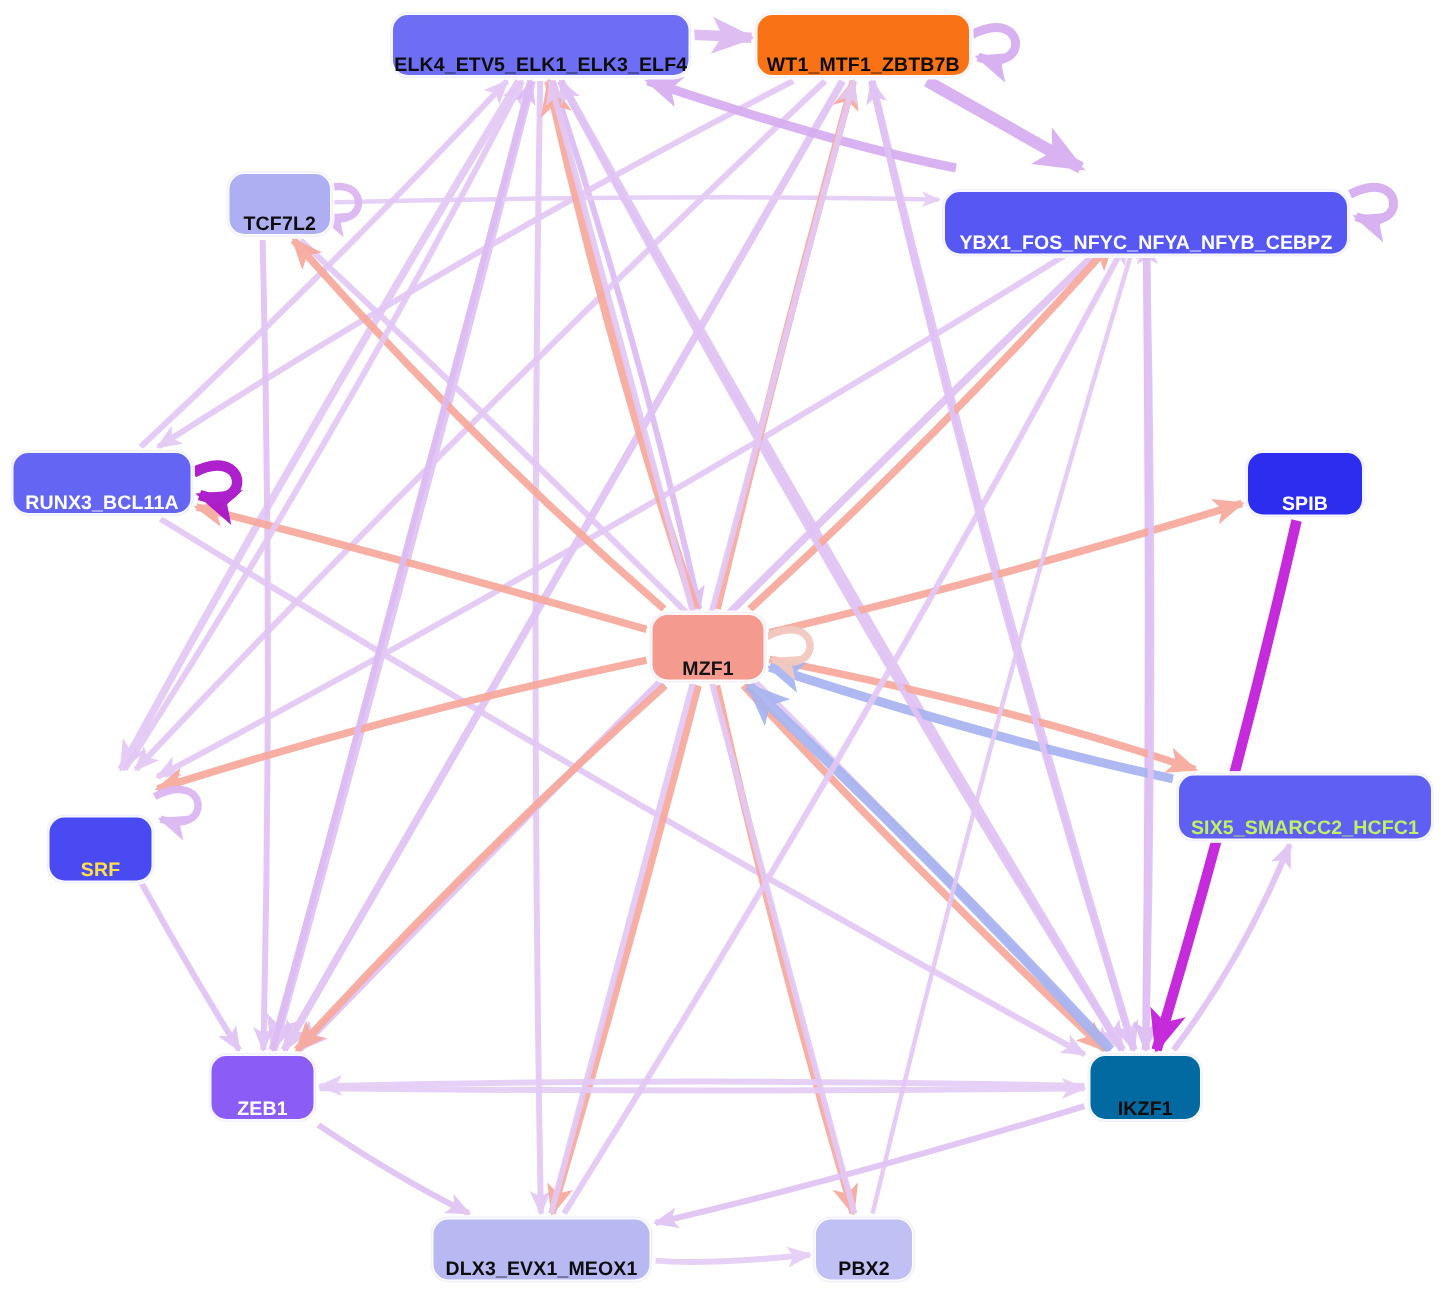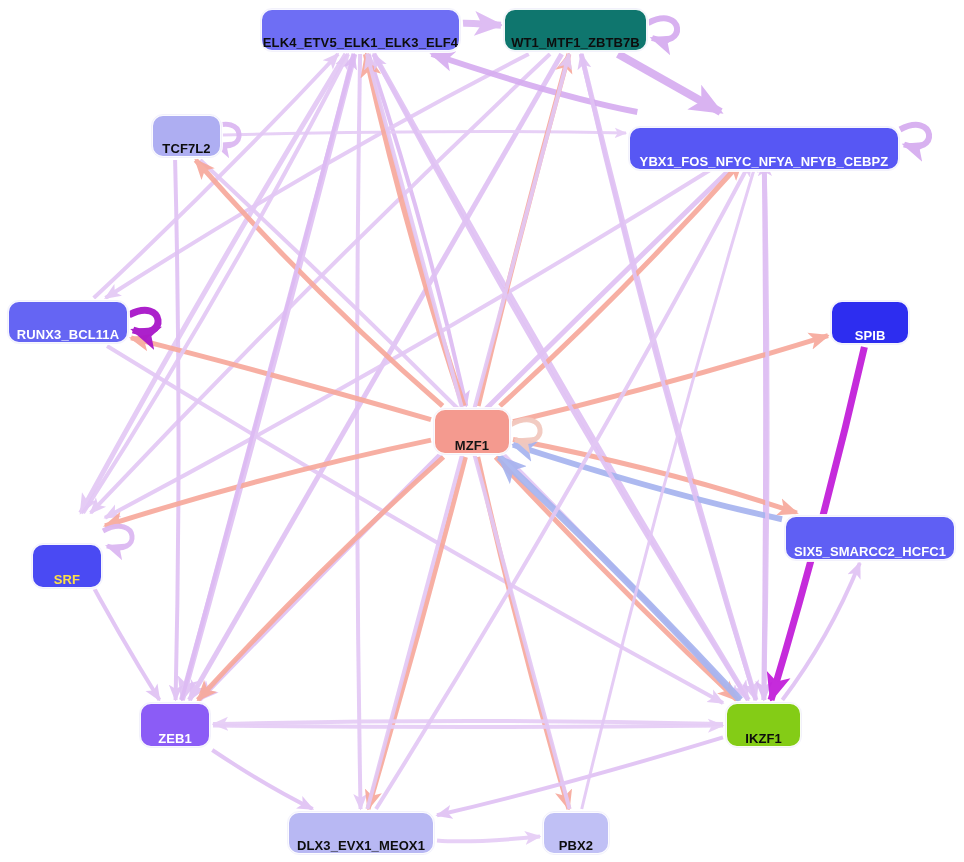--- a/index.html
+++ b/index.html
@@ -147,48 +147,48 @@
              C 165 296, 169 342, 133 330" fill="none" stroke="#a816c9" stroke-width="7" opacity="0.95" marker-end="url(#arw9)"></path>
       <path d="M 511 424.5
              C 547 405.5, 551 451.5, 515 439.5" fill="none" stroke="#f2c9bf" stroke-width="5" opacity="0.95" marker-end="url(#arw10)"></path>
       <path d="M 103 531
              C 139 512, 143 558, 107 546" fill="none" stroke="#dcb8f2" stroke-width="5" opacity="0.95" marker-end="url(#arw0)"></path>
     </svg>
   <div id="nodes-layer">
       <div class="node-box" style="left: 261px; top: 9px; width: 199px; height: 42px; background: rgb(110, 110, 244); color: rgb(13, 13, 13);">
         <span class="node-label">ELK4_ETV5_ELK1_ELK3_ELF4</span>
       </div>
-      <div class="node-box" style="left: 504px; top: 9px; width: 143px; height: 42px; background: #0f766e; color: rgb(13, 13, 13);">
+      <div class="node-box" style="left: 504px; top: 9px; width: 143px; height: 42px; background: #f97316; color: rgb(13, 13, 13);">
         <span class="node-label">WT1_MTF1_ZBTB7B</span>
       </div>
       <div class="node-box" style="left: 152px; top: 115px; width: 69px; height: 42px; background: rgb(174, 174, 242); color: rgb(13, 13, 13);">
         <span class="node-label">TCF7L2</span>
       </div>
       <div class="node-box" style="left: 629px; top: 127px; width: 270px; height: 43px; background: rgb(87, 87, 244); color: rgb(255, 255, 255);">
         <span class="node-label">YBX1_FOS_NFYC_NFYA_NFYB_CEBPZ</span>
       </div>
       <div class="node-box" style="left: 8px; top: 301px; width: 120px; height: 42px; background: rgb(101, 101, 243); color: rgb(255, 255, 255);">
         <span class="node-label">RUNX3_BCL11A</span>
       </div>
       <div class="node-box" style="left: 831px; top: 301px; width: 78px; height: 43px; background: rgb(45, 45, 240); color: rgb(255, 255, 255);">
         <span class="node-label">SPIB</span>
       </div>
       <div class="node-box" style="left: 434px; top: 409px; width: 76px; height: 45px; background: rgb(244, 154, 143); color: rgb(20, 20, 20);">
         <span class="node-label">MZF1</span>
       </div>
-      <div class="node-box" style="left: 785px; top: 516px; width: 170px; height: 44px; background: rgb(95, 95, 244); color: #ffffff;">
+      <div class="node-box" style="left: 785px; top: 516px; width: 170px; height: 44px; background: rgb(95, 95, 244); color: #bef264;">
         <span class="node-label">SIX5_SMARCC2_HCFC1</span>
       </div>
       <div class="node-box" style="left: 32px; top: 544px; width: 70px; height: 44px; background: rgb(74, 74, 243); color: #fde047;">
         <span class="node-label">SRF</span>
       </div>
       <div class="node-box" style="left: 140px; top: 703px; width: 70px; height: 44px; background: #8b5cf6; color: rgb(255, 255, 255);">
         <span class="node-label">ZEB1</span>
       </div>
-      <div class="node-box" style="left: 726px; top: 703px; width: 75px; height: 44px; background: #84cc16; color: rgb(13, 13, 13);">
+      <div class="node-box" style="left: 726px; top: 703px; width: 75px; height: 44px; background: #0369a1; color: rgb(13, 13, 13);">
         <span class="node-label">IKZF1</span>
       </div>
       <div class="node-box" style="left: 288px; top: 812px; width: 146px; height: 42px; background: rgb(184, 184, 243); color: rgb(13, 13, 13);">
         <span class="node-label">DLX3_EVX1_MEOX1</span>
       </div>
       <div class="node-box" style="left: 543px; top: 812px; width: 66px; height: 42px; background: rgb(192, 192, 245); color: rgb(13, 13, 13);">
         <span class="node-label">PBX2</span>
       </div>
     </div>
 </div>

